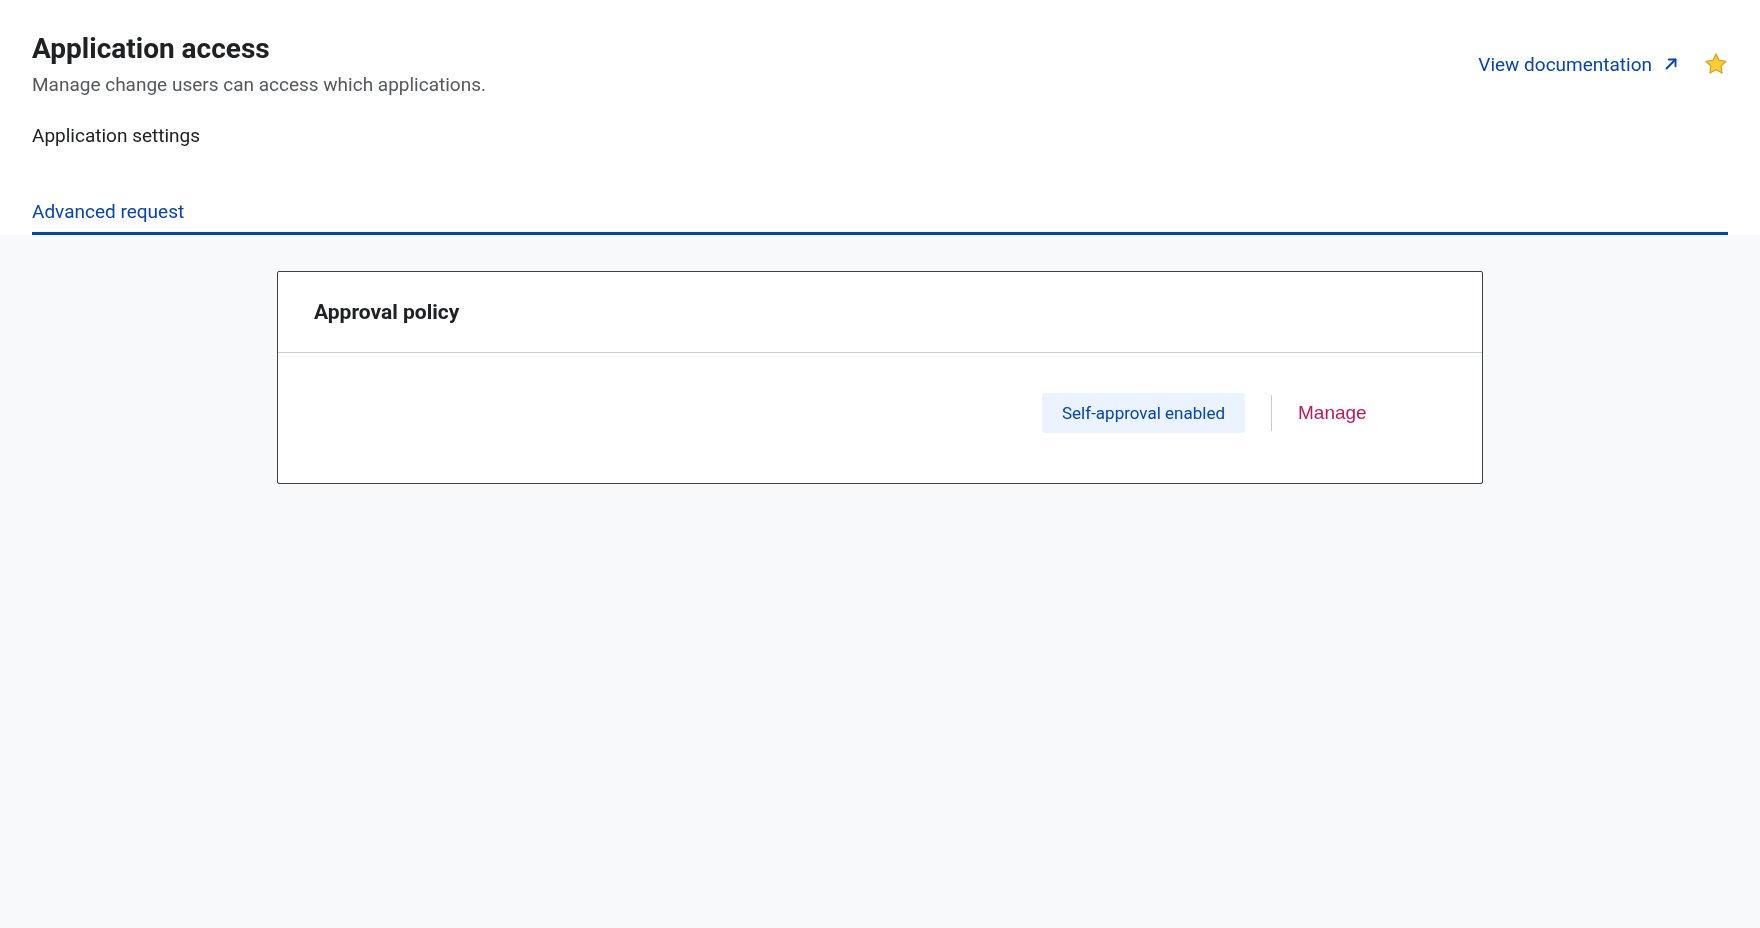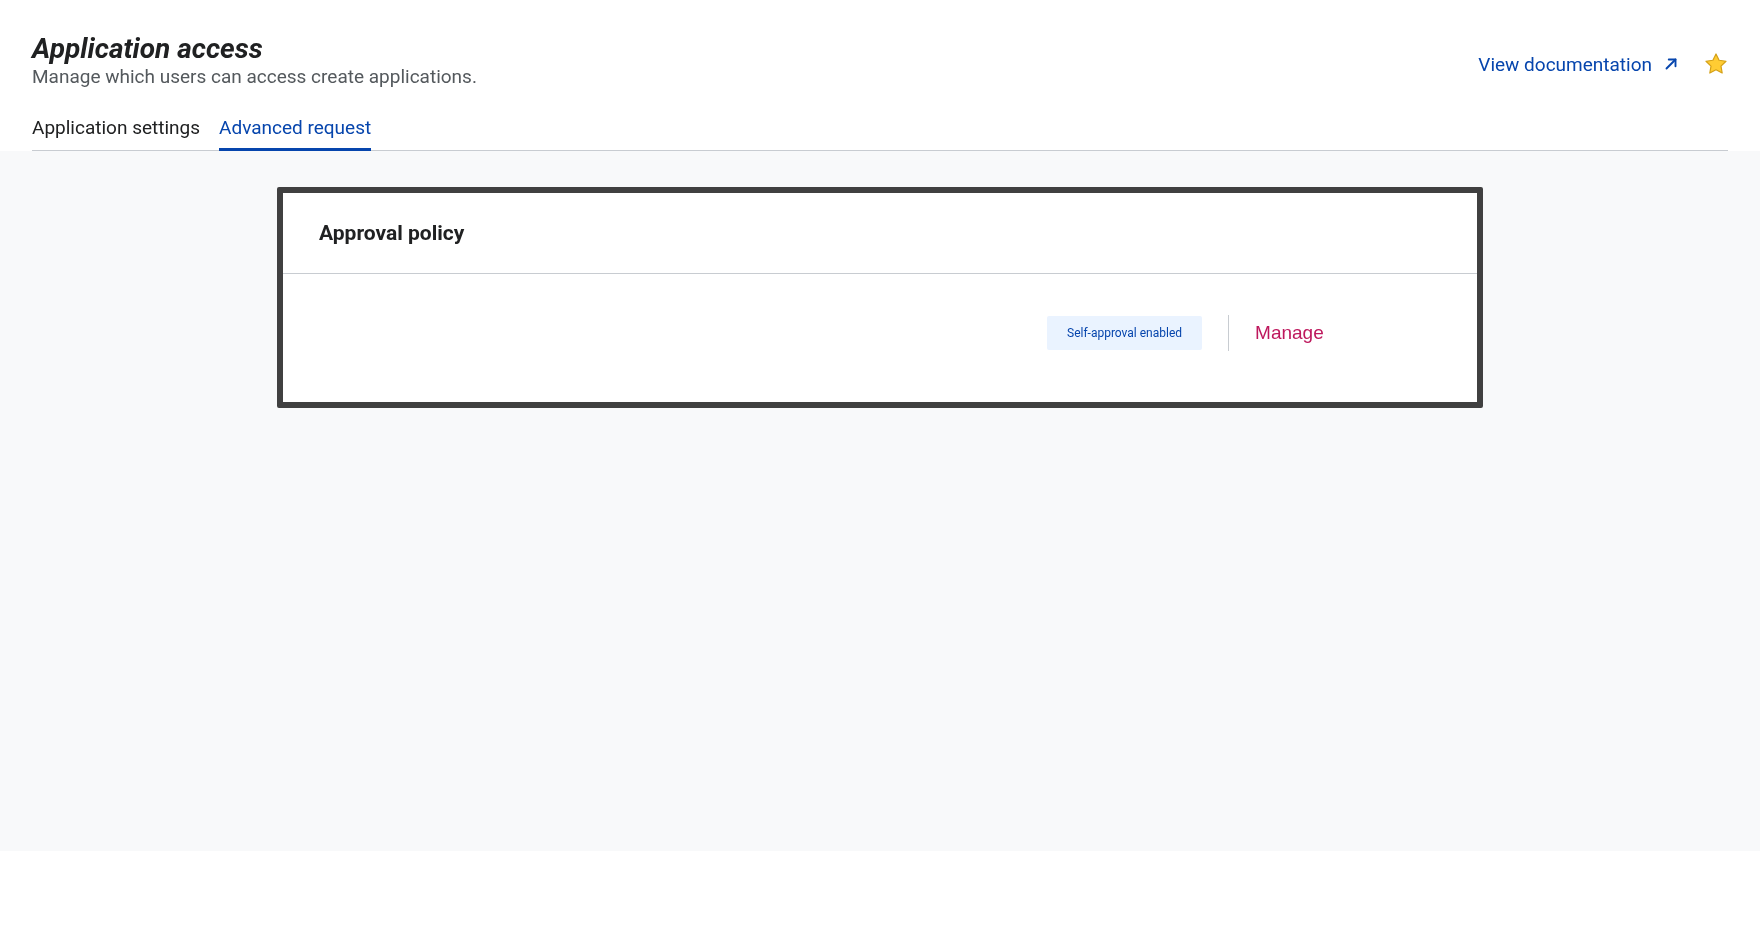--- a/index.html
+++ b/index.html
@@ -21,21 +21,21 @@
       justify-content: space-between;
       align-items: flex-start;
     }
     .header-left {
       flex: 1;
     }
     .page-title {
       font-size: 28px;
       font-weight: 700;
       color: #202122;
-      font-style: italic;
+      margin-bottom: 8px;
     }
     .page-subtitle {
       font-size: 19px;
       color: #54595d;
       font-weight: 400;
     }
     .header-right {
       display: flex;
       align-items: center;
       gap: 24px;
@@ -54,24 +54,25 @@
       width: 18px;
       height: 18px;
     }
     .star-icon {
       width: 24px;
       height: 24px;
       cursor: pointer;
     }
     .tabs {
       display: flex;
-      gap: 19px;
+      gap: 42px;
       margin-top: 28px;
       border-bottom: 1px solid #c8ccd1;
       padding: 0 0px;
+      flex-direction: column;
     }
     .tab {
       padding: 0 0 12px 0;
       font-size: 19px;
       color: #202122;
       cursor: pointer;
       position: relative;
       margin-bottom: -1px;
     }
     .tab.active {
@@ -89,21 +90,21 @@
     }
     .content-area {
       background: #f8f9fa;
       padding: 36px 32px;
       min-height: 700px;
     }
     .card {
       max-width: 1206px;
       margin: 0 auto;
       background: #ffffff;
-      border: 6px solid #404040;
+      border: 1px solid #404040;
       border-radius: 2px;
     }
     .card-header {
       padding: 28px 36px;
       border-bottom: 1px solid #c8ccd1;
     }
     .card-title {
       font-size: 21px;
       font-weight: 700;
       color: #202122;
@@ -129,21 +130,21 @@
     }
     .card-controls {
       display: flex;
       align-items: center;
       gap: 0;
       flex-shrink: 0;
     }
     .status-badge {
       background: #eaf3ff;
       color: #0645ad;
-      font-size: 12px;
+      font-size: 17px;
       padding: 10px 20px;
       border-radius: 2px;
       white-space: nowrap;
     }
     .divider-vertical {
       width: 1px;
       height: 36px;
       background: #c8ccd1;
       margin: 0 22px 0 26px;
     }
@@ -156,21 +157,21 @@
       padding: 8px 4px;
     }
   </style>
 </head>
 <body>
 
 <div class="header">
   <div class="header-top">
     <div class="header-left">
       <h1 class="page-title">Application access</h1>
-      <p class="page-subtitle">Manage which users can access create applications.</p>
+      <p class="page-subtitle">Manage change users can access which applications.</p>
     </div>
     <div class="header-right">
       <a class="doc-link">
         <span>View documentation</span>
         <svg class="external-icon" viewBox="0 0 24 24" fill="none" stroke="#0645ad" stroke-width="2.5" stroke-linecap="round" stroke-linejoin="round">
           <line x1="6" y1="18" x2="18" y2="6"></line>
           <polyline points="9 6 18 6 18 15"></polyline>
         </svg>
       </a>
       <svg class="star-icon" viewBox="0 0 24 24" fill="#ffcc33" stroke="#d4a017" stroke-width="1.2" stroke-linejoin="round">

